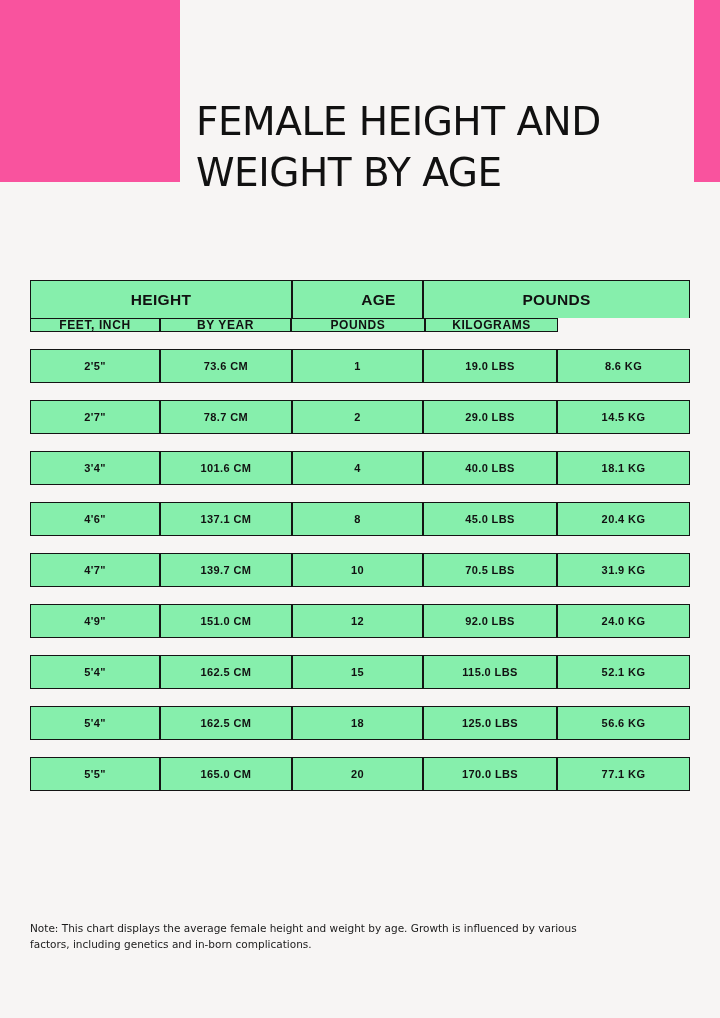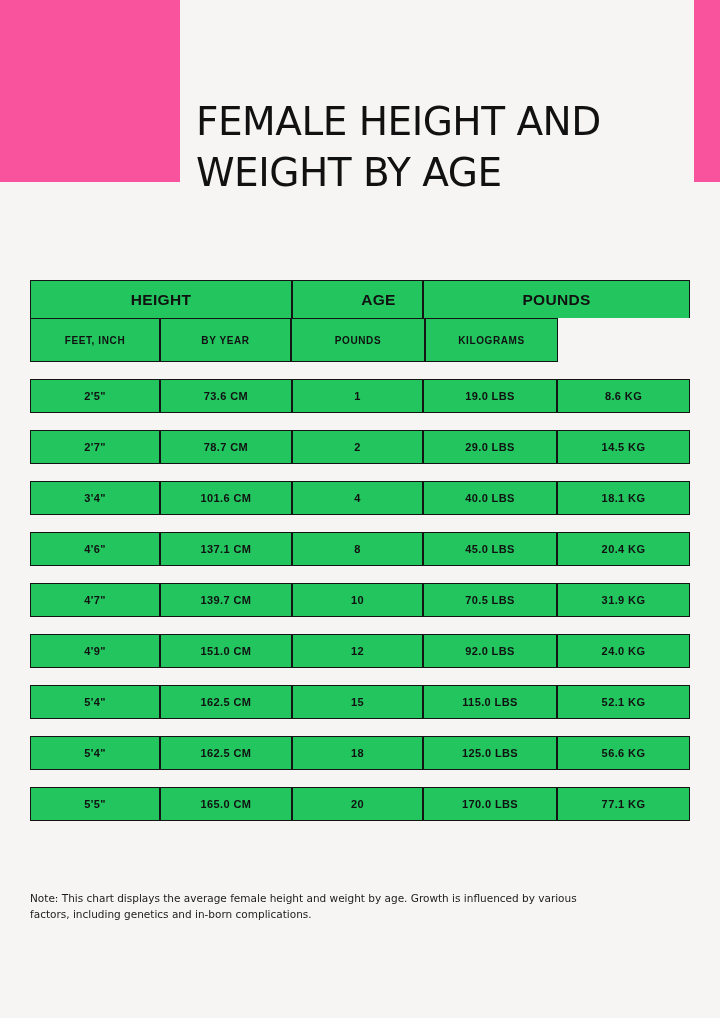--- a/index.html
+++ b/index.html
@@ -58,21 +58,21 @@
 
   .row {
     display: flex;
     width: 100%;
     box-sizing: border-box;
   }
 
   .cell {
     box-sizing: border-box;
     border: 1.3px solid #141414;
-    background: #22c55e;
+    background: #86efac;
     color: #111111;
     display: flex;
     align-items: center;
     justify-content: center;
     text-align: center;
     font-weight: bold;
   }
 
   
   .c-feet   { width: 130px; }
@@ -87,40 +87,40 @@
     font-size: 15.5px;
     letter-spacing: 0.3px;
     border-bottom: none;
   }
   .grp-height { width: 262px; }
   .grp-age    { width: 131px; padding-left: 42px; }
   .grp-weight { width: 267px; }
 
   
   #sub-header .cell {
-    height: 44px;
-    font-size: 10px;
+    height: 14px;
+    font-size: 12px;
     letter-spacing: 0.6px;
   }
 
   
   .data-row {
     margin-top: 17px;
   }
   .data-row .cell {
     height: 34px;
     font-size: 11px;
     letter-spacing: 0.4px;
   }
 
   
   #note {
     position: absolute;
     left: 30px;
-    top: 890px;
+    top: 920px;
     width: 560px;
     font-size: 10.5px;
     line-height: 1.55;
     color: #1b1b1b;
     font-family: "DejaVu Sans", sans-serif;
   }
 </style>
 </head>
 <body>
 

